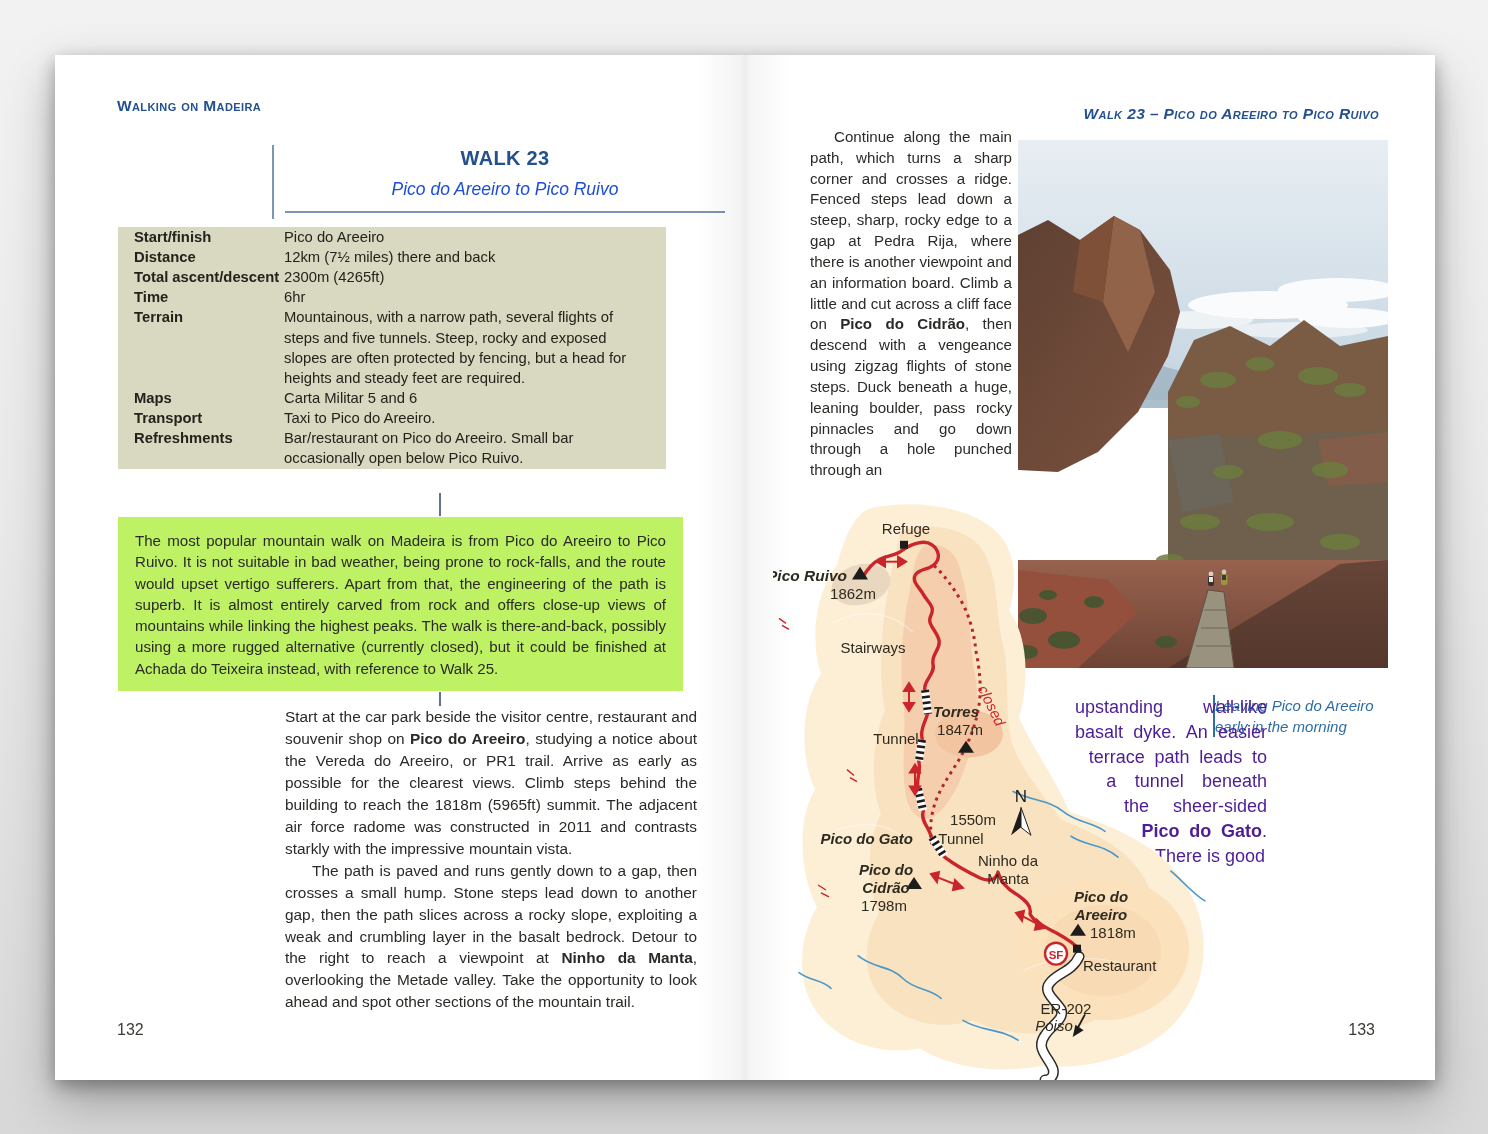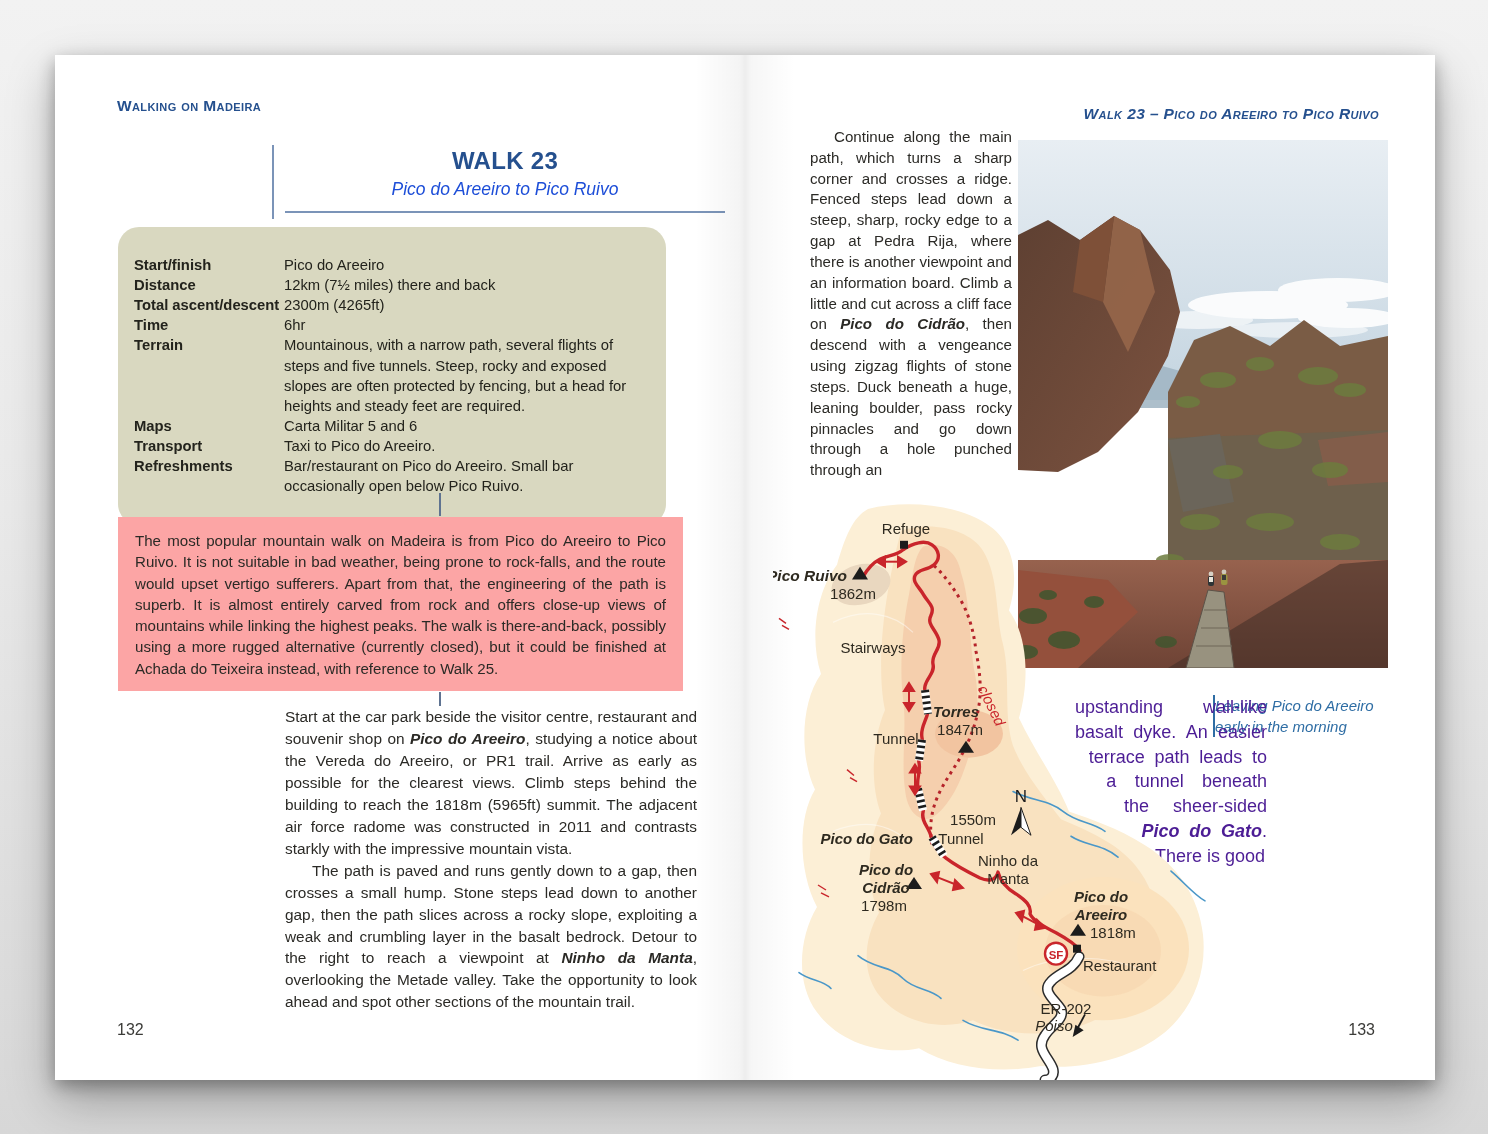--- a/index.html
+++ b/index.html
@@ -18,37 +18,37 @@
   .page-left{left:0;}
   .page-right{left:690px;}
 
   .running-header{position:absolute;font-variant:small-caps;font-size:15.5px;font-weight:bold;
     color:#25508e;letter-spacing:.4px;text-align:right;}
   .rh-left{left:62px;top:42px;}
   .rh-right{right:56px;top:50px;font-style:italic;text-align:right;}
 
   .title-vrule{position:absolute;left:217px;top:90px;width:2px;height:74px;background:#7b94b8;}
   .walk-title{position:absolute;left:230px;top:92px;width:440px;text-align:center;
-    font-size:24px;font-weight:bold;color:#25508e;letter-spacing:.3px;}
+    font-size:20px;font-weight:bold;color:#25508e;letter-spacing:.3px;}
   .walk-subtitle{position:absolute;left:230px;top:124px;width:440px;text-align:center;
     font-size:17.5px;font-style:italic;color:#1d4ed8;}
   .title-hrule{position:absolute;left:230px;top:156px;width:440px;height:2px;background:#7b94b8;}
 
   .info-box{position:absolute;left:63px;top:172px;width:516px;height:242px;
-    background:#d9d8c0;padding:28px 16px;font-size:14.8px;line-height:1.36;color:#23231c;border-radius:21px;}
+    background:#d9d8c0;padding:0 16px;font-size:14.8px;line-height:1.36;color:#23231c;}
   .info-row{display:flex;}
   .info-label{width:150px;font-weight:bold;flex:none;}
   .info-value{flex:1;}
 
   .connector{position:absolute;left:384px;width:2px;background:#5f7391;}
   .conn1{top:438px;height:23px;}
   .conn2{top:637px;height:14px;}
 
   .intro-box{position:absolute;left:63px;top:462px;width:531px;height:148px;
-    background:#fca5a5;padding:13px 17px;font-size:15.1px;line-height:1.41;
+    background:#bef264;padding:13px 17px;font-size:15.1px;line-height:1.41;
     text-align:justify;color:#2b2a26;}
 
   .body-text{position:absolute;left:230px;top:651px;width:412px;font-size:15.4px;
     line-height:1.425;text-align:justify;color:#2b2a26;}
   .body-text p{margin:0;}
   .body-text p.indent{text-indent:27px;}
 
   .page-number{position:absolute;top:966px;font-size:16px;color:#3b3b38;}
   .pn-left{left:62px;}
   .pn-right{right:60px;text-align:center;}
@@ -63,21 +63,21 @@
     border-left:2px solid #2e6da4;padding-left:0;font-size:15px;font-style:italic;
     color:#2e6da4;line-height:1.4;}
 
   .cont-text{position:absolute;left:330px;top:640px;width:192px;font-size:18px;
     line-height:1.38;text-align:justify;color:#4c1d95;}
   .cont-spacer{float:left;width:80px;height:168px;
     shape-outside:polygon(0 55px,80px 168px,0 168px);}
 
   .map{position:absolute;left:28px;top:448px;width:438px;height:577px;}
 
-  b,strong{font-weight:bold;font-style:italic;}
+  b,strong{font-weight:bold;}
 </style>
 </head>
 <body>
 
 <div class="spread">
 
   <div class="page page-left">
     <div class="running-header rh-left">Walking on Madeira</div>
 
     <div class="title-vrule"></div>

